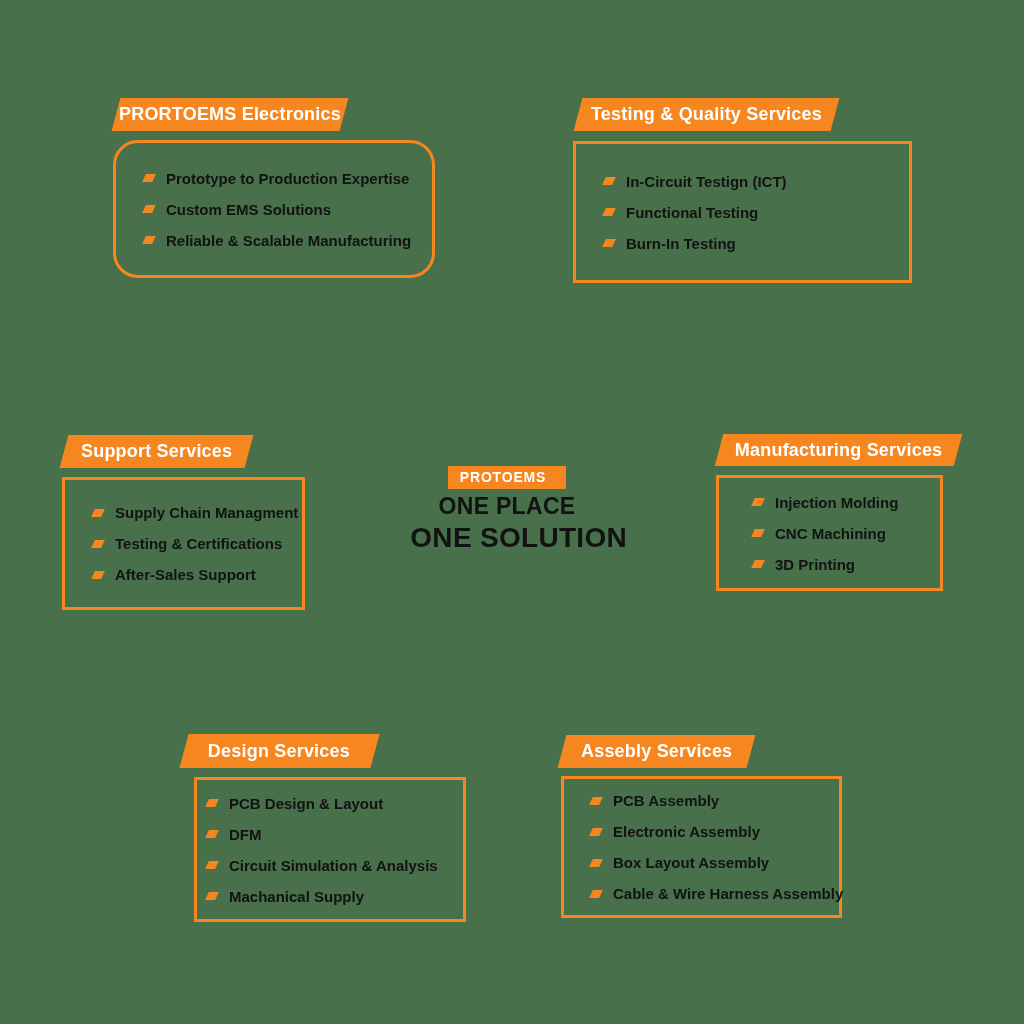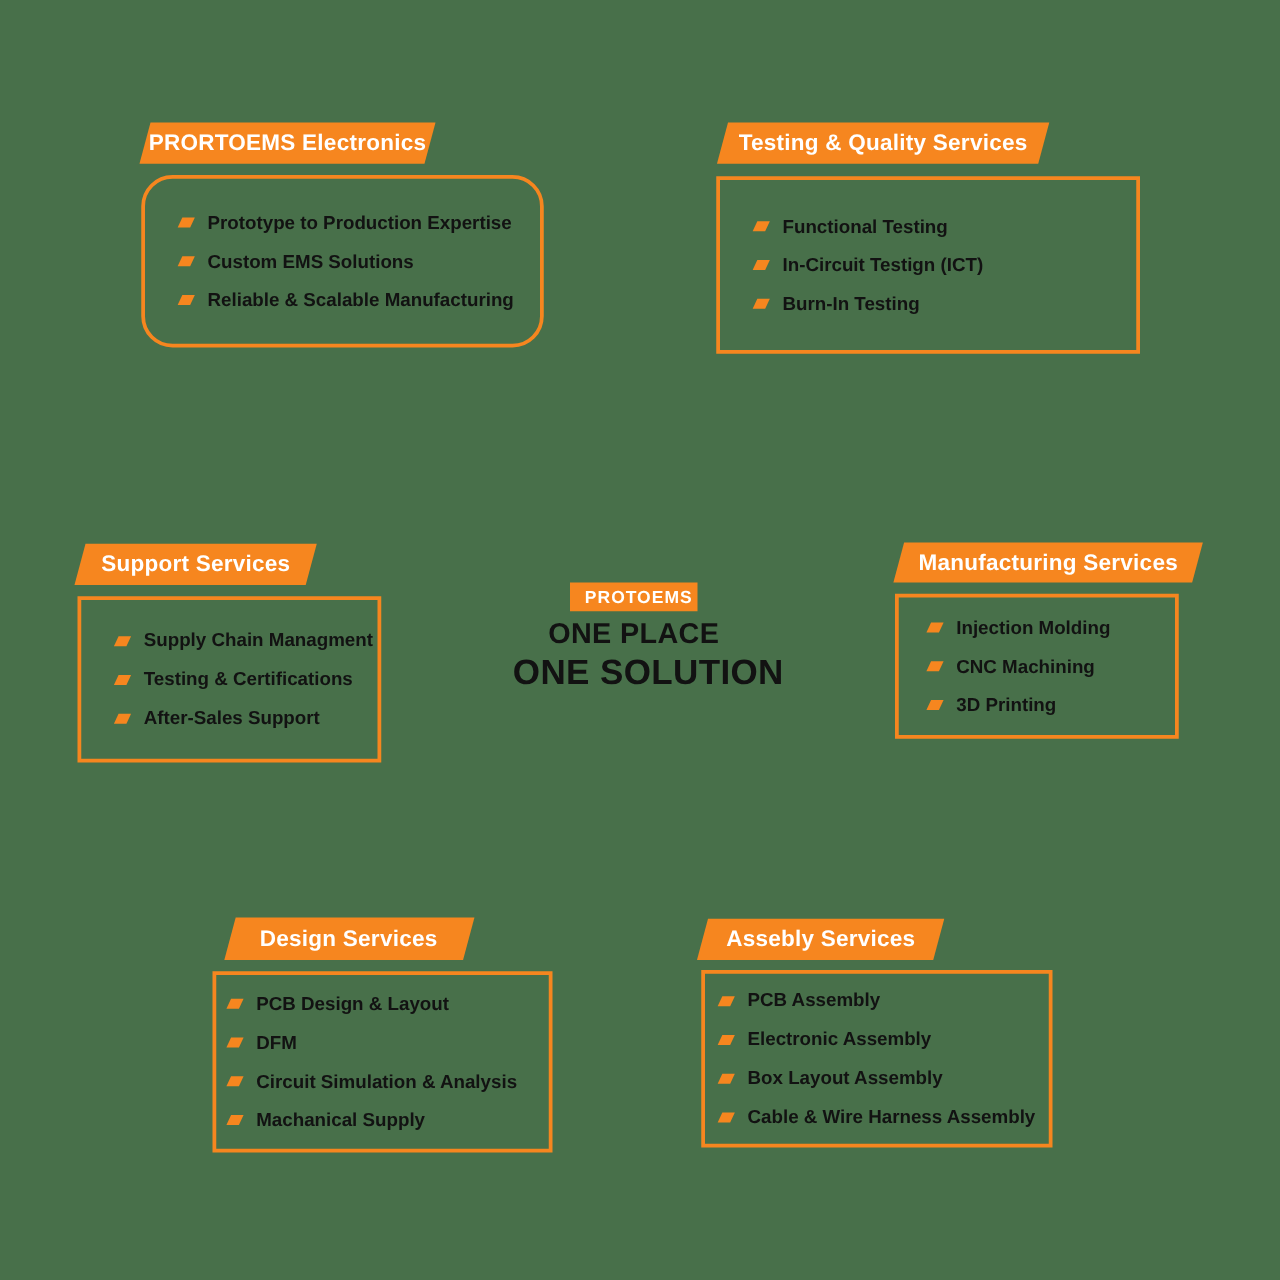--- a/index.html
+++ b/index.html
@@ -28,38 +28,38 @@
     width:10px; height:8px; background:var(--orange);
     transform:skewX(-25deg); margin-right:12px; flex:0 0 auto;
   }
   .itxt { font-weight:700; font-size:15px; color:var(--ink); white-space:nowrap; }
   .center {
     position:absolute; left:387px; top:466px; width:240px; text-align:center;
   }
   .badge {
     display:inline-block; background:var(--orange); color:#ffffff;
     font-weight:700; font-size:14px; letter-spacing:0.8px;
-    padding:3px 4px 4px 12px;
+    padding:3px 20px 4px 12px;
   }
   .tag1 { font-size:23px; font-weight:800; color:var(--ink); margin-top:4px; letter-spacing:0.3px;text-align:center; }
   .tag2 { font-size:28px; font-weight:800; color:var(--ink); margin-top:2px; letter-spacing:0.3px;text-align:right; }
 
   
   #banner0 { left:116px; top:98px;  width:228px; height:33px; }
   #box0    { left:113px; top:140px; width:322px; height:138px;border-radius:25px; }
   #banner1 { left:578px; top:98px;  width:257px; height:33px; }
   #box1    { left:573px; top:141px; width:339px; height:142px; }
   #banner2 { left:64px;  top:435px; width:185px; height:33px; }
   #box2    { left:62px;  top:477px; width:243px; height:133px; }
   #banner3 { left:719px; top:434px; width:239px; height:32px; }
-  #box3    { left:716px; top:475px; width:227px; height:116px; padding-left:24px; }
+  #box3    { left:716px; top:475px; width:227px; height:116px; padding-left:34px; }
   #banner4 { left:184px; top:734px; width:191px; height:34px; }
-  #box4    { left:170px; top:777px; width:272px; height:145px;padding-left:10px; }
+  #box4    { left:194px; top:777px; width:272px; height:145px;padding-left:10px; }
   #banner5 { left:562px; top:735px; width:189px; height:33px; }
-  #box5    { left:561px; top:776px; width:281px; height:142px; padding-left:12px; }
+  #box5    { left:561px; top:776px; width:281px; height:142px; padding-left:27px; }
 </style>
 </head>
 <body>
 
 <div class="canvas">
 
   <div class="banner" id="banner0">
     <span class="btxt">PRORTOEMS Electronics</span>
   </div>
   <div class="sbox" id="box0">
@@ -76,25 +76,25 @@
       <span class="itxt">Reliable &amp; Scalable Manufacturing</span>
     </div>
   </div>
 
   <div class="banner" id="banner1">
     <span class="btxt">Testing &amp; Quality Services</span>
   </div>
   <div class="sbox" id="box1">
     <div class="item">
       <span class="bullet"></span>
-      <span class="itxt">Functional Testing</span>
+      <span class="itxt">In-Circuit Testign (ICT)</span>
     </div>
     <div class="item">
       <span class="bullet"></span>
-      <span class="itxt">In-Circuit Testign (ICT)</span>
+      <span class="itxt">Functional Testing</span>
     </div>
     <div class="item">
       <span class="bullet"></span>
       <span class="itxt">Burn-In Testing</span>
     </div>
   </div>
 
   <div class="banner" id="banner2">
     <span class="btxt">Support Services</span>
   </div>

